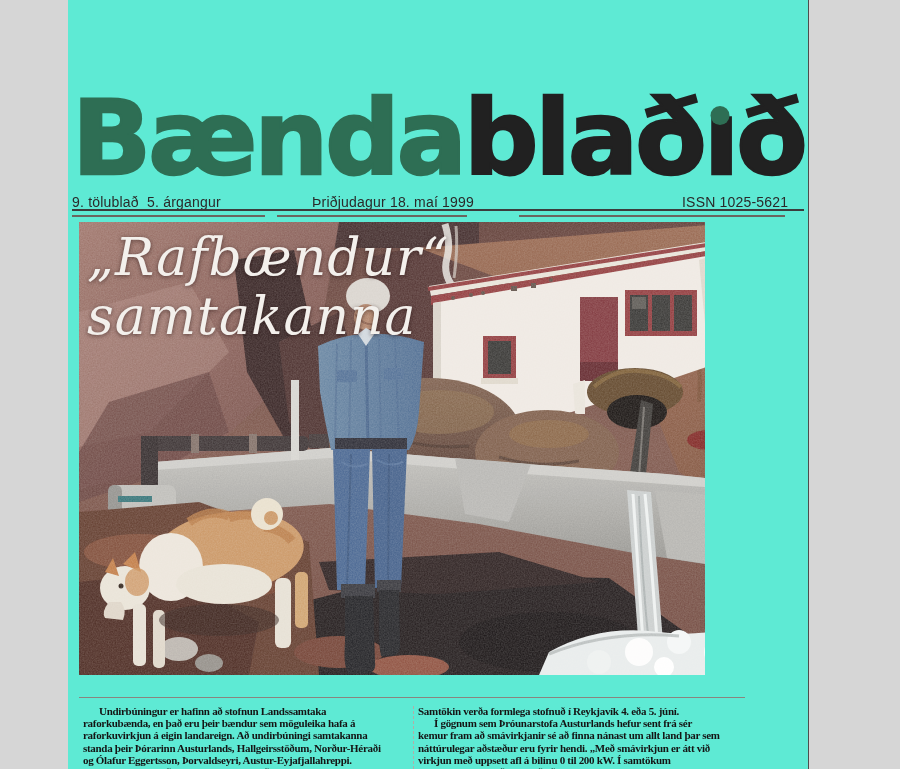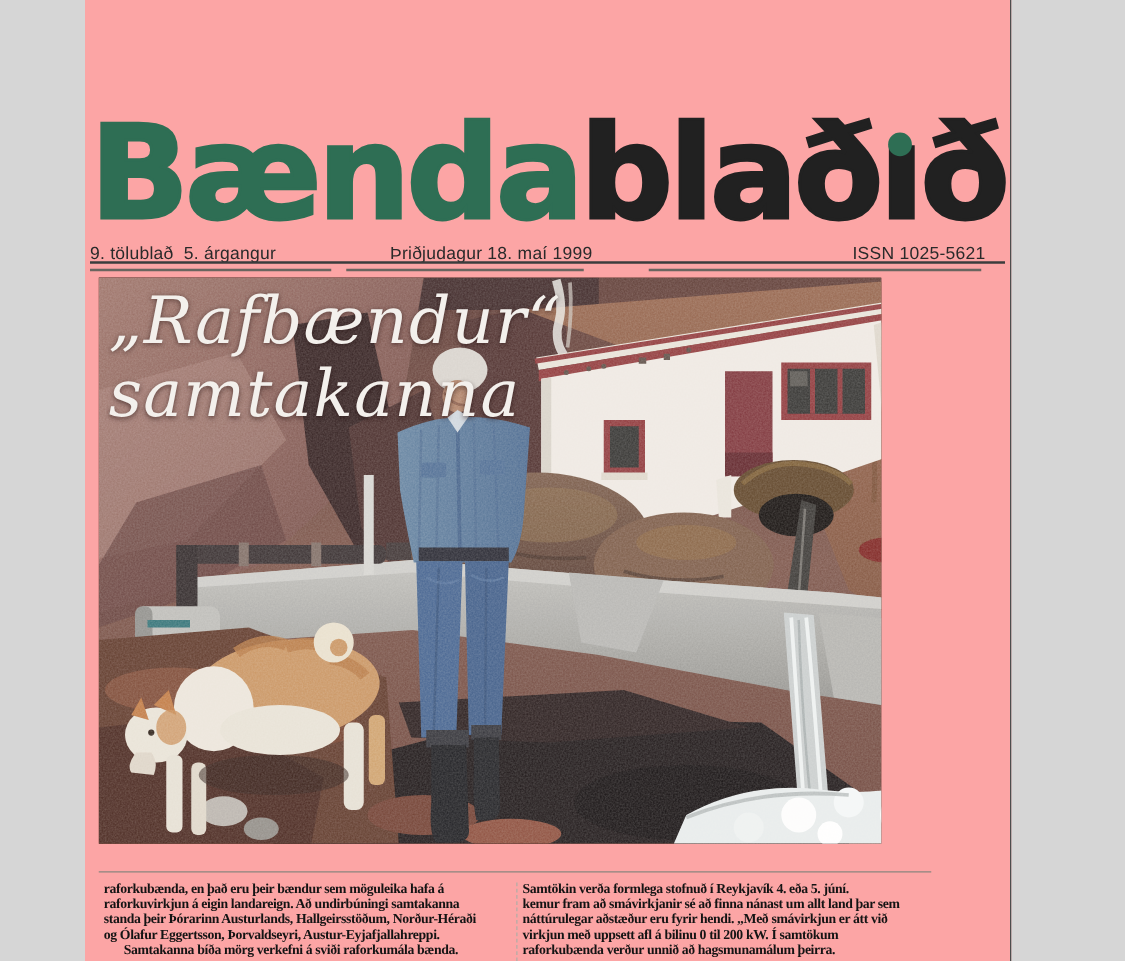--- a/index.html
+++ b/index.html
@@ -5,21 +5,21 @@
   html,body{margin:0;padding:0;}
   body{
     width:900px;height:769px;overflow:hidden;
     background:#d6d6d6;
     font-family:"Liberation Sans",sans-serif;
     -webkit-font-smoothing:antialiased;
   }
   .stage{position:relative;width:900px;height:769px;}
   .page{
     position:absolute;left:68px;top:0;width:740px;height:769px;
-    background:#fca5a5;
+    background:#5eead4;
     border-right:1px solid #4d4d4d;
     overflow:hidden;
   }
   
   .masthead{
     position:absolute;left:4px;top:86px;
     font-family:"DejaVu Sans",sans-serif;
     font-weight:bold;font-size:104px;line-height:1;
     letter-spacing:-3px;white-space:nowrap;
     -webkit-text-stroke:2.5px currentColor;
@@ -318,29 +318,31 @@
 
       <div class="headline">
         <div>„Rafbændur“</div>
         <div>samtakanna</div>
       </div>
     </div>
 
     <div class="caption-rule"></div>
 
     <div class="col col-left">
+      <div class="line indent">Undirbúningur er hafinn að stofnun Landssamtaka</div>
       <div class="line">raforkubænda, en það eru þeir bændur sem möguleika hafa á</div>
       <div class="line">raforkuvirkjun á eigin landareign. Að undirbúningi samtakanna</div>
       <div class="line">standa þeir Þórarinn Austurlands, Hallgeirsstöðum, Norður-Héraði</div>
       <div class="line">og Ólafur Eggertsson, Þorvaldseyri, Austur-Eyjafjallahreppi.</div>
       <div class="line indent">Samtakanna bíða mörg verkefni á sviði raforkumála bænda.</div>
     </div>
     <div class="col-divider"></div>
     <div class="col col-right">
       <div class="line">Samtökin verða formlega stofnuð í Reykjavík 4. eða 5. júní.</div>
+      <div class="line indent">Í gögnum sem Þróunarstofa Austurlands hefur sent frá sér</div>
       <div class="line">kemur fram að smávirkjanir sé að finna nánast um allt land þar sem</div>
       <div class="line">náttúrulegar aðstæður eru fyrir hendi. „Með smávirkjun er átt við</div>
       <div class="line">virkjun með uppsett afl á bilinu 0 til 200 kW. Í samtökum</div>
       <div class="line">raforkubænda verður unnið að hagsmunamálum þeirra.</div>
     </div>
 
   </div>
 </div>
 
 </body></html>

